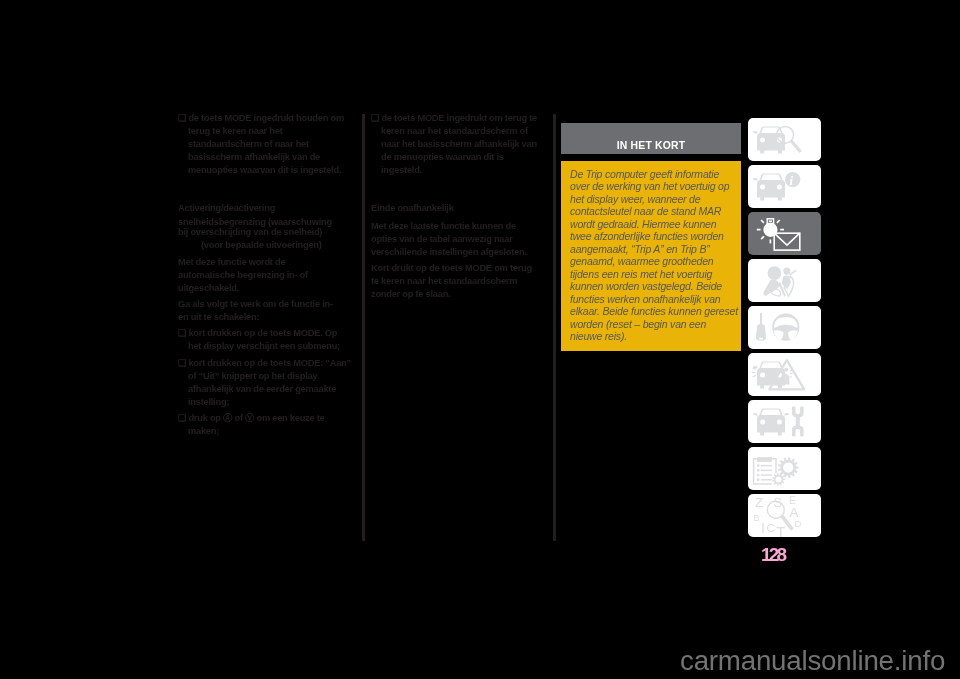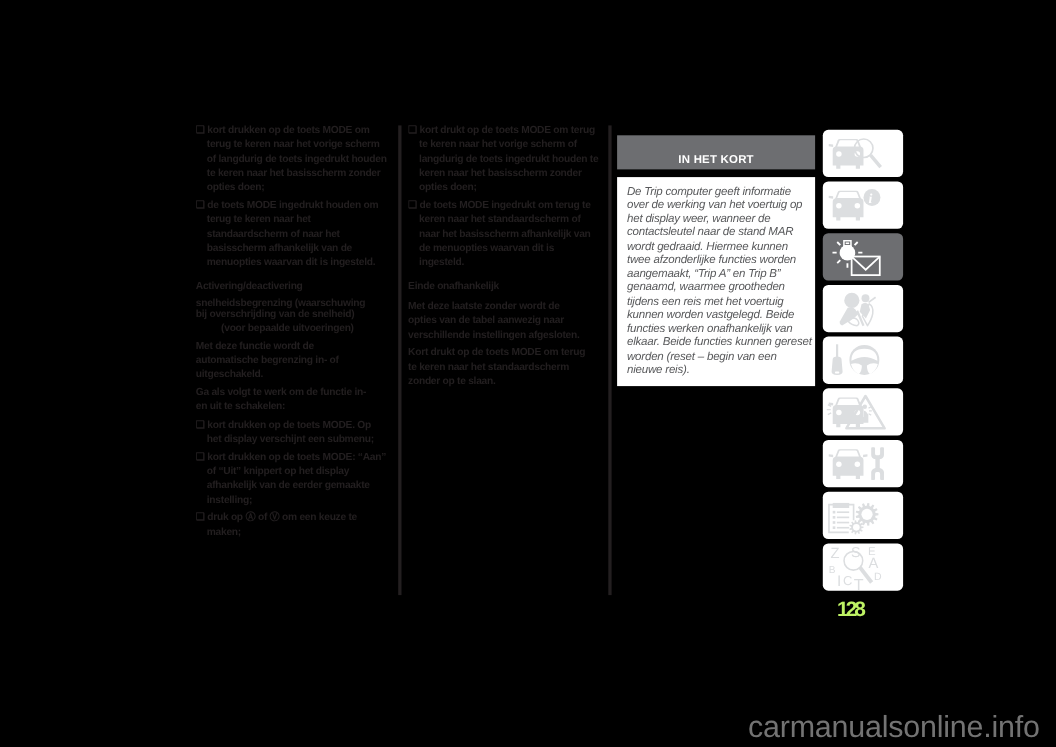--- a/index.html
+++ b/index.html
@@ -6,61 +6,59 @@
   html,body{margin:0;padding:0;background:#000;width:960px;height:679px;overflow:hidden;}
   body{font-family:"Liberation Sans", sans-serif;}
   #page{position:absolute;left:0;top:0;width:960px;height:679px;background:#000;}
   .manual-col{position:absolute;color:#231f20;font-weight:bold;font-size:9.3px;line-height:13px;letter-spacing:-0.25px;}
   #col-left{left:178px;top:112px;width:174px;}
   #col-mid{left:371px;top:112px;width:174px;}
   .para{margin:0 0 3.4px 0;width:164px;}
   .para.bullet{padding-left:10px;text-indent:-10px;box-sizing:content-box;}
   .para.head{line-height:10.2px;margin-bottom:1.1px;}
   .para.head + .para.head{margin-top:4px;}
-  .para.bullet + .para.head{margin-top:10px;}
+  .para.bullet + .para.head{margin-top:26px;}
   .para.head + .para.body{margin-top:6.5px;}
   .para.head + .para.note{margin-top:1.5px;margin-left:23px;}
   .vrule{position:absolute;width:3px;background:#231f20;}
   #rule-1{left:362px;top:114px;height:427px;}
   #rule-2{left:553px;top:114px;height:427px;}
   #right-col{position:absolute;left:561px;top:114px;width:180px;}
   #section-title{color:#231f20;font-weight:bold;font-size:14.5px;letter-spacing:2px;line-height:13px;border-bottom:2.5px solid #231f20;padding-bottom:2px;}
   #summary-banner{margin-top:9px;background:#6d6e71;color:#fff;font-weight:bold;font-size:10.4px;line-height:13px;text-align:center;letter-spacing:0.2px;padding:16px 0 2px;}
-  #summary-box{margin-top:7px;background:#ffffff;color:#58595b;font-style:italic;font-size:10.5px;letter-spacing:-0.2px;line-height:12.5px;padding:6.5px 0 8px 9px;}
+  #summary-box{margin-top:7px;background:#eab308;color:#58595b;font-style:italic;font-size:10.5px;letter-spacing:-0.2px;line-height:12.5px;padding:6.5px 0 8px 9px;}
   #summary-box .inner{width:169px;}
   #tabs{position:absolute;left:748px;top:118px;width:73px;}
   .tab{width:73px;height:43px;background:#fff;border-radius:5px;margin-bottom:4px;}
   .tab.active{background:#6d6e71;}
   .tab svg{display:block;}
-  #page-number{position:absolute;left:761px;top:544px;color:#bef264;font-weight:bold;font-size:19px;letter-spacing:-2.8px;}
+  #page-number{position:absolute;left:761px;top:544px;color:#f9a8d4;font-weight:bold;font-size:19px;letter-spacing:-2.8px;}
   #watermark{position:absolute;left:680px;top:645px;color:#737373;font-size:27.7px;letter-spacing:-0.2px;}
 </style>
 </head>
 <body>
 
 <div id="page">
   <div class="vrule" id="rule-1"></div>
   <div class="vrule" id="rule-2"></div>
   <div class="manual-col" id="col-left">
-      <p class="para bullet"><span>❑&nbsp;</span><span>kort drukken op de toets MODE om terug te keren naar het vorige scherm of langdurig de toets ingedrukt houden te keren naar het basisscherm zonder opties doen;</span></p>
       <p class="para bullet"><span>❑&nbsp;</span><span>de toets MODE ingedrukt houden om terug te keren naar het standaardscherm of naar het basisscherm afhankelijk van de menuopties waarvan dit is ingesteld.</span></p>
       <p class="para head"><span>Activering/deactivering</span></p>
       <p class="para head"><span>snelheidsbegrenzing (waarschuwing bij overschrijding van de snelheid)</span></p>
       <p class="para note"><span>(voor bepaalde uitvoeringen)</span></p>
       <p class="para body"><span>Met deze functie wordt de automatische begrenzing in- of uitgeschakeld.</span></p>
       <p class="para body"><span>Ga als volgt te werk om de functie in- en uit te schakelen:</span></p>
       <p class="para bullet"><span>❑&nbsp;</span><span>kort drukken op de toets MODE. Op het display verschijnt een submenu;</span></p>
       <p class="para bullet"><span>❑&nbsp;</span><span>kort drukken op de toets MODE: “Aan” of “Uit” knippert op het display afhankelijk van de eerder gemaakte instelling;</span></p>
       <p class="para bullet"><span>❑&nbsp;</span><span>druk op Ⓐ of Ⓥ om een keuze te maken;</span></p>
     </div>
   <div class="manual-col" id="col-mid">
-      <p class="para bullet"><span>❑&nbsp;</span><span>kort drukt op de toets MODE om terug te keren naar het vorige scherm of langdurig de toets ingedrukt houden te keren naar het basisscherm zonder opties doen;</span></p>
       <p class="para bullet"><span>❑&nbsp;</span><span>de toets MODE ingedrukt om terug te keren naar het standaardscherm of naar het basisscherm afhankelijk van de menuopties waarvan dit is ingesteld.</span></p>
       <p class="para head"><span>Einde onafhankelijk</span></p>
-      <p class="para body"><span>Met deze laatste zonder wordt de opties van de tabel aanwezig naar verschillende instellingen afgesloten.</span></p>
+      <p class="para body"><span>Met deze laatste functie kunnen de opties van de tabel aanwezig naar verschillende instellingen afgesloten.</span></p>
       <p class="para body"><span>Kort drukt op de toets MODE om terug te keren naar het standaardscherm zonder op te slaan.</span></p>
     </div>
   <div id="right-col">
     <div id="summary-banner">IN HET KORT</div>
     <div id="summary-box">
       <div class="inner">De Trip computer geeft informatie over de werking van het voertuig op het display weer, wanneer de contactsleutel naar de stand MAR wordt gedraaid. Hiermee kunnen twee afzonderlijke functies worden aangemaakt, “Trip A” en Trip B” genaamd, waarmee grootheden tijdens een reis met het voertuig kunnen worden vastgelegd. Beide functies werken onafhankelijk van elkaar. Beide functies kunnen gereset worden (reset – begin van een nieuwe reis).</div>
     </div>
   </div>
   <div id="tabs">
     <div class="tab">

